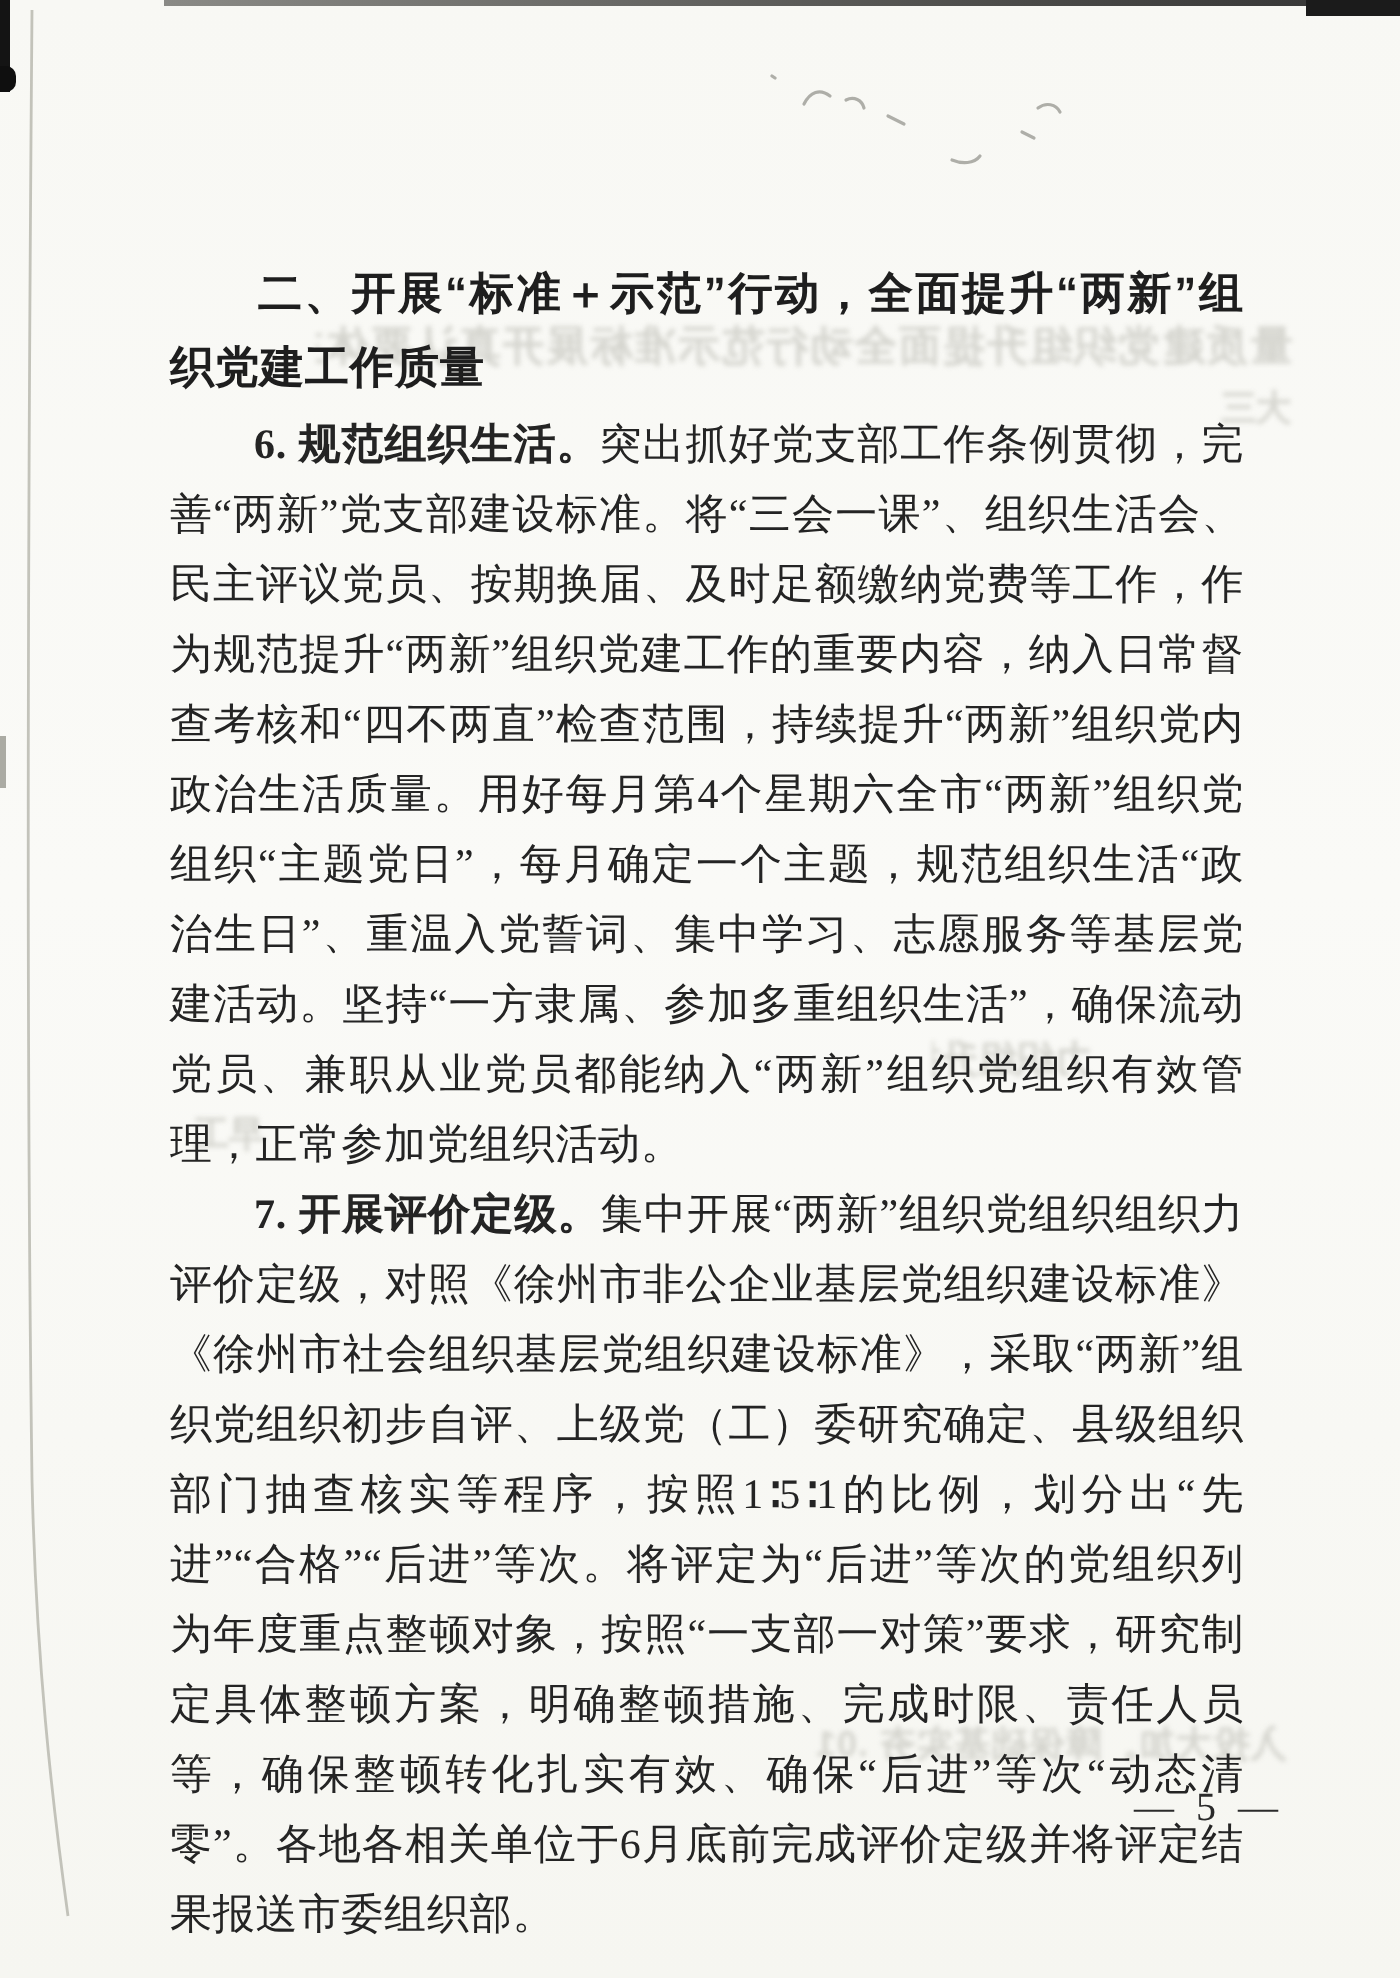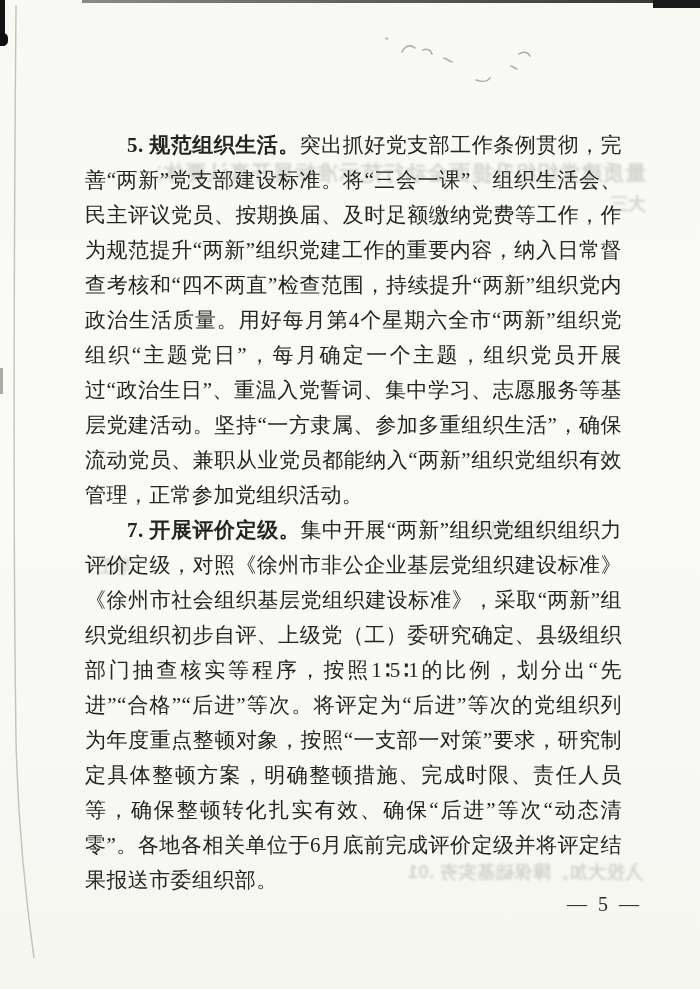--- a/index.html
+++ b/index.html
@@ -73,21 +73,22 @@
     </g>
   </svg>
 
   <div class="bleed bleed-a">量质建党织组升提面全动行范示准标展开真认要体主各级各市全</div>
   <div class="bleed bleed-b">大三</div>
   <div class="bleed bleed-c">力织组升提</div>
   <div class="bleed bleed-d">早工</div>
   <div class="bleed bleed-e">入投大加。障保础基实夯 .01</div>
 
   <div class="content">
+    <h2 class="heading">二、开展“标准＋示范”行动，全面提升“两新”组织党建工作质量</h2>
 
-    <p class="para"><span class="lead">5. 规范组织生活。</span><span>突出抓好党支部工作条例贯彻，完善“两新”党支部建设标准。将“三会一课”、组织生活会、民主评议党员、按期换届、及时足额缴纳党费等工作，作为规范提升“两新”组织党建工作的重要内容，纳入日常督查考核和“四不两直”检查范围，持续提升“两新”组织党内政治生活质量。用好每月第4个星期六全市“两新”组织党组织“主题党日”，每月确定一个主题，组织党员开展过“政治生日”、重温入党誓词、集中学习、志愿服务等基层党建活动。坚持“一方隶属、参加多重组织生活”，确保流动党员、兼职从业党员都能纳入“两新”组织党组织有效管理，正常参加党组织活动。</span></p>
+    <p class="para"><span class="lead">6. 规范组织生活。</span><span>突出抓好党支部工作条例贯彻，完善“两新”党支部建设标准。将“三会一课”、组织生活会、民主评议党员、按期换届、及时足额缴纳党费等工作，作为规范提升“两新”组织党建工作的重要内容，纳入日常督查考核和“四不两直”检查范围，持续提升“两新”组织党内政治生活质量。用好每月第4个星期六全市“两新”组织党组织“主题党日”，每月确定一个主题，规范组织生活“政治生日”、重温入党誓词、集中学习、志愿服务等基层党建活动。坚持“一方隶属、参加多重组织生活”，确保流动党员、兼职从业党员都能纳入“两新”组织党组织有效管理，正常参加党组织活动。</span></p>
 
     <p class="para"><span class="lead">7. 开展评价定级。</span><span>集中开展“两新”组织党组织组织力评价定级，对照《徐州市非公企业基层党组织建设标准》《徐州市社会组织基层党组织建设标准》，采取“两新”组织党组织初步自评、上级党（工）委研究确定、县级组织部门抽查核实等程序，按照1∶5∶1的比例，划分出“先进”“合格”“后进”等次。将评定为“后进”等次的党组织列为年度重点整顿对象，按照“一支部一对策”要求，研究制定具体整顿方案，明确整顿措施、完成时限、责任人员等，确保整顿转化扎实有效、确保“后进”等次“动态清零”。各地各相关单位于6月底前完成评价定级并将评定结果报送市委组织部。</span></p>
   </div>
 
   <div class="page-number">— 5 —</div>
 
 </div>
 
 </body></html>

